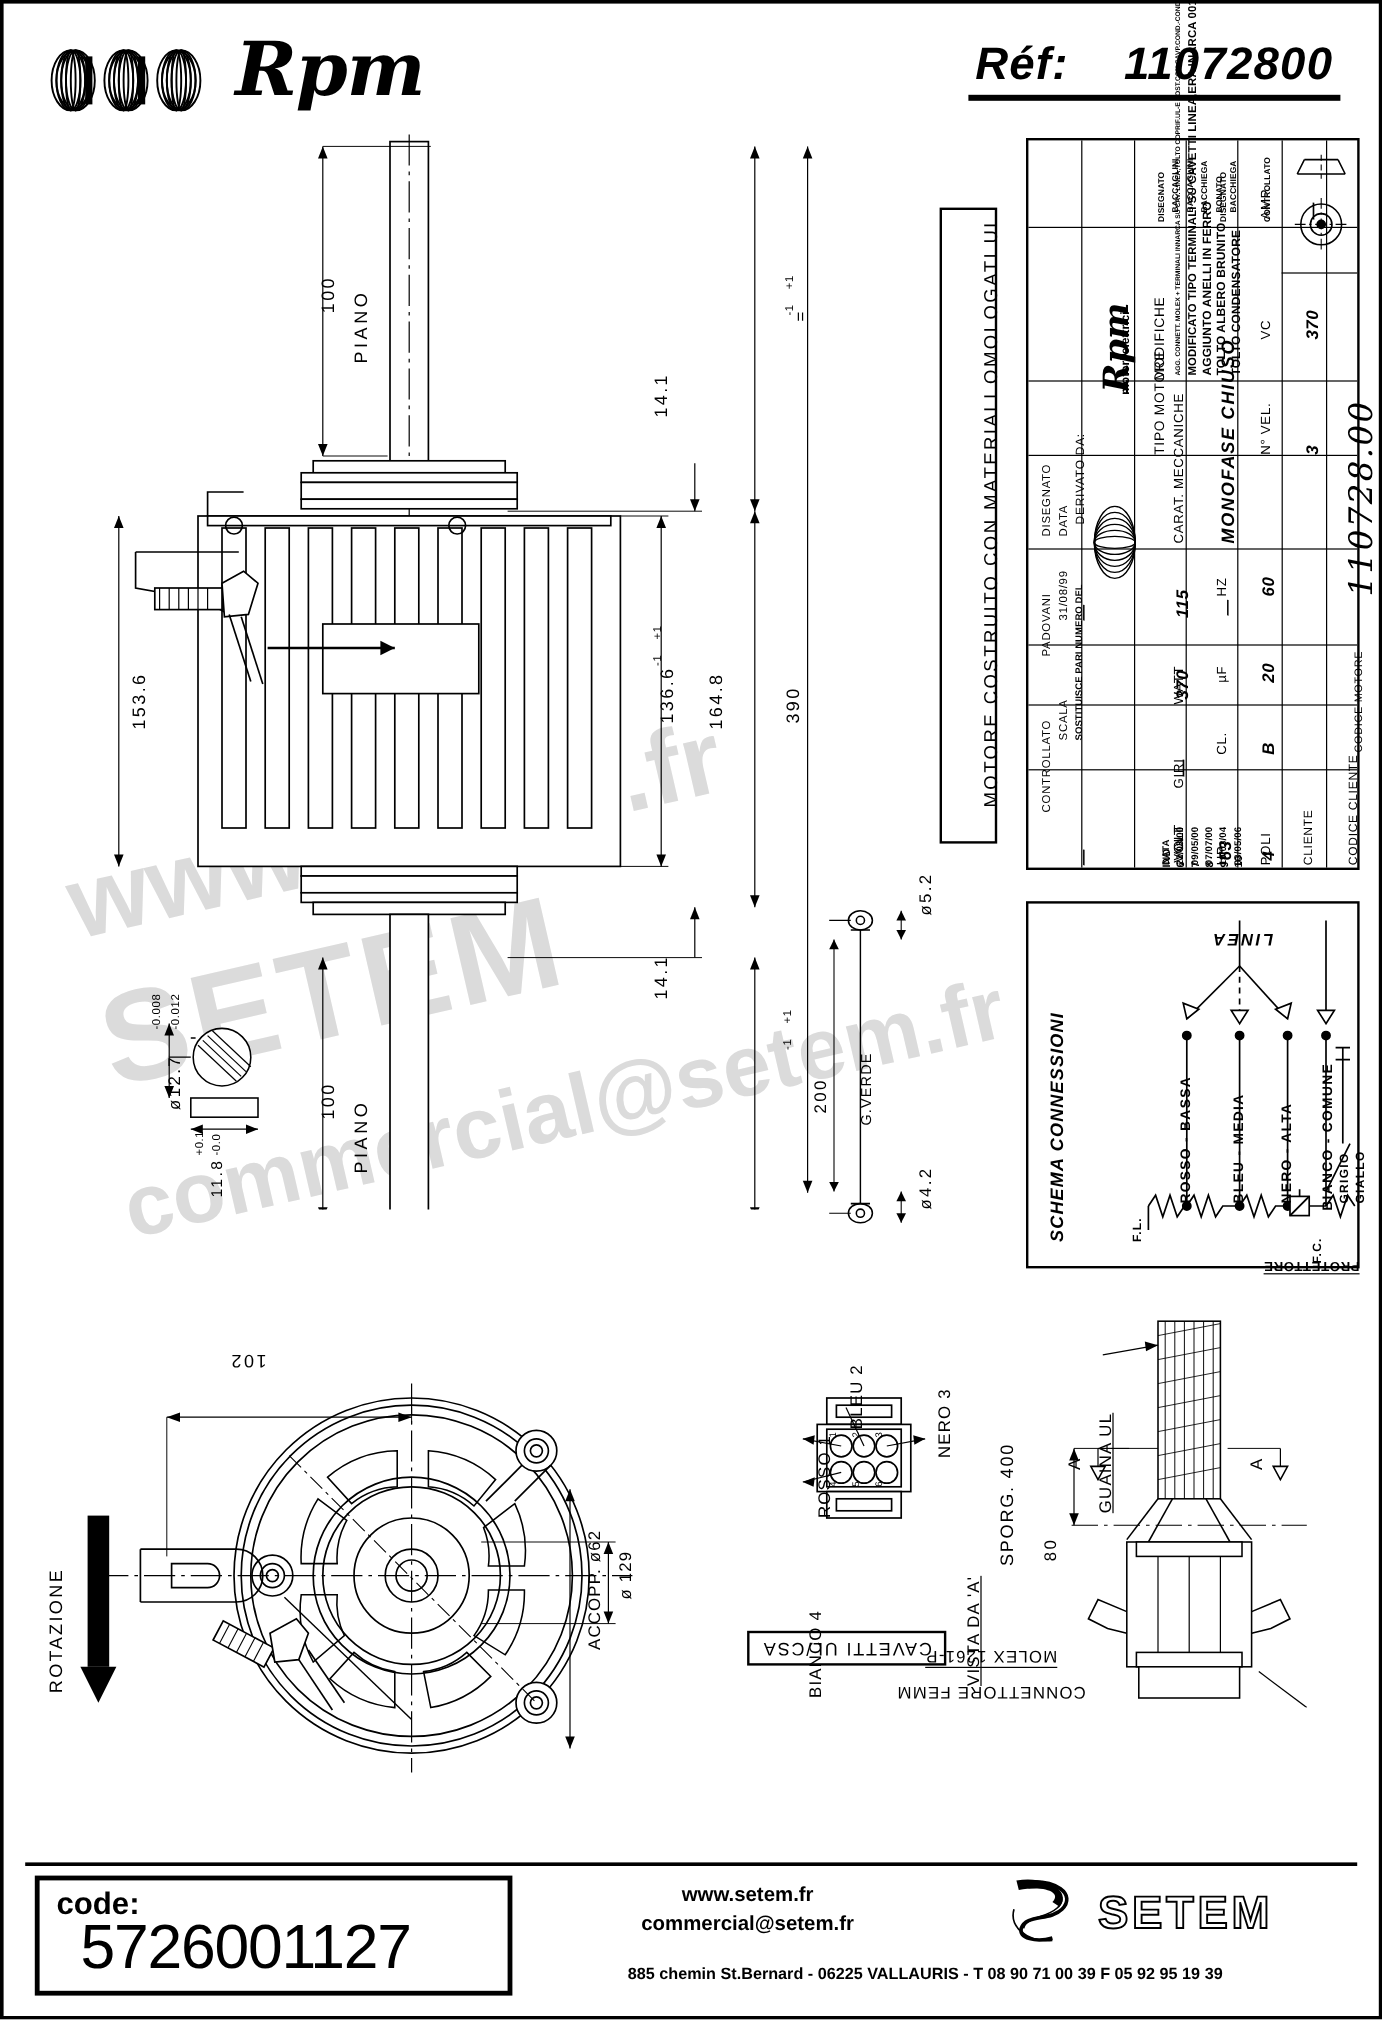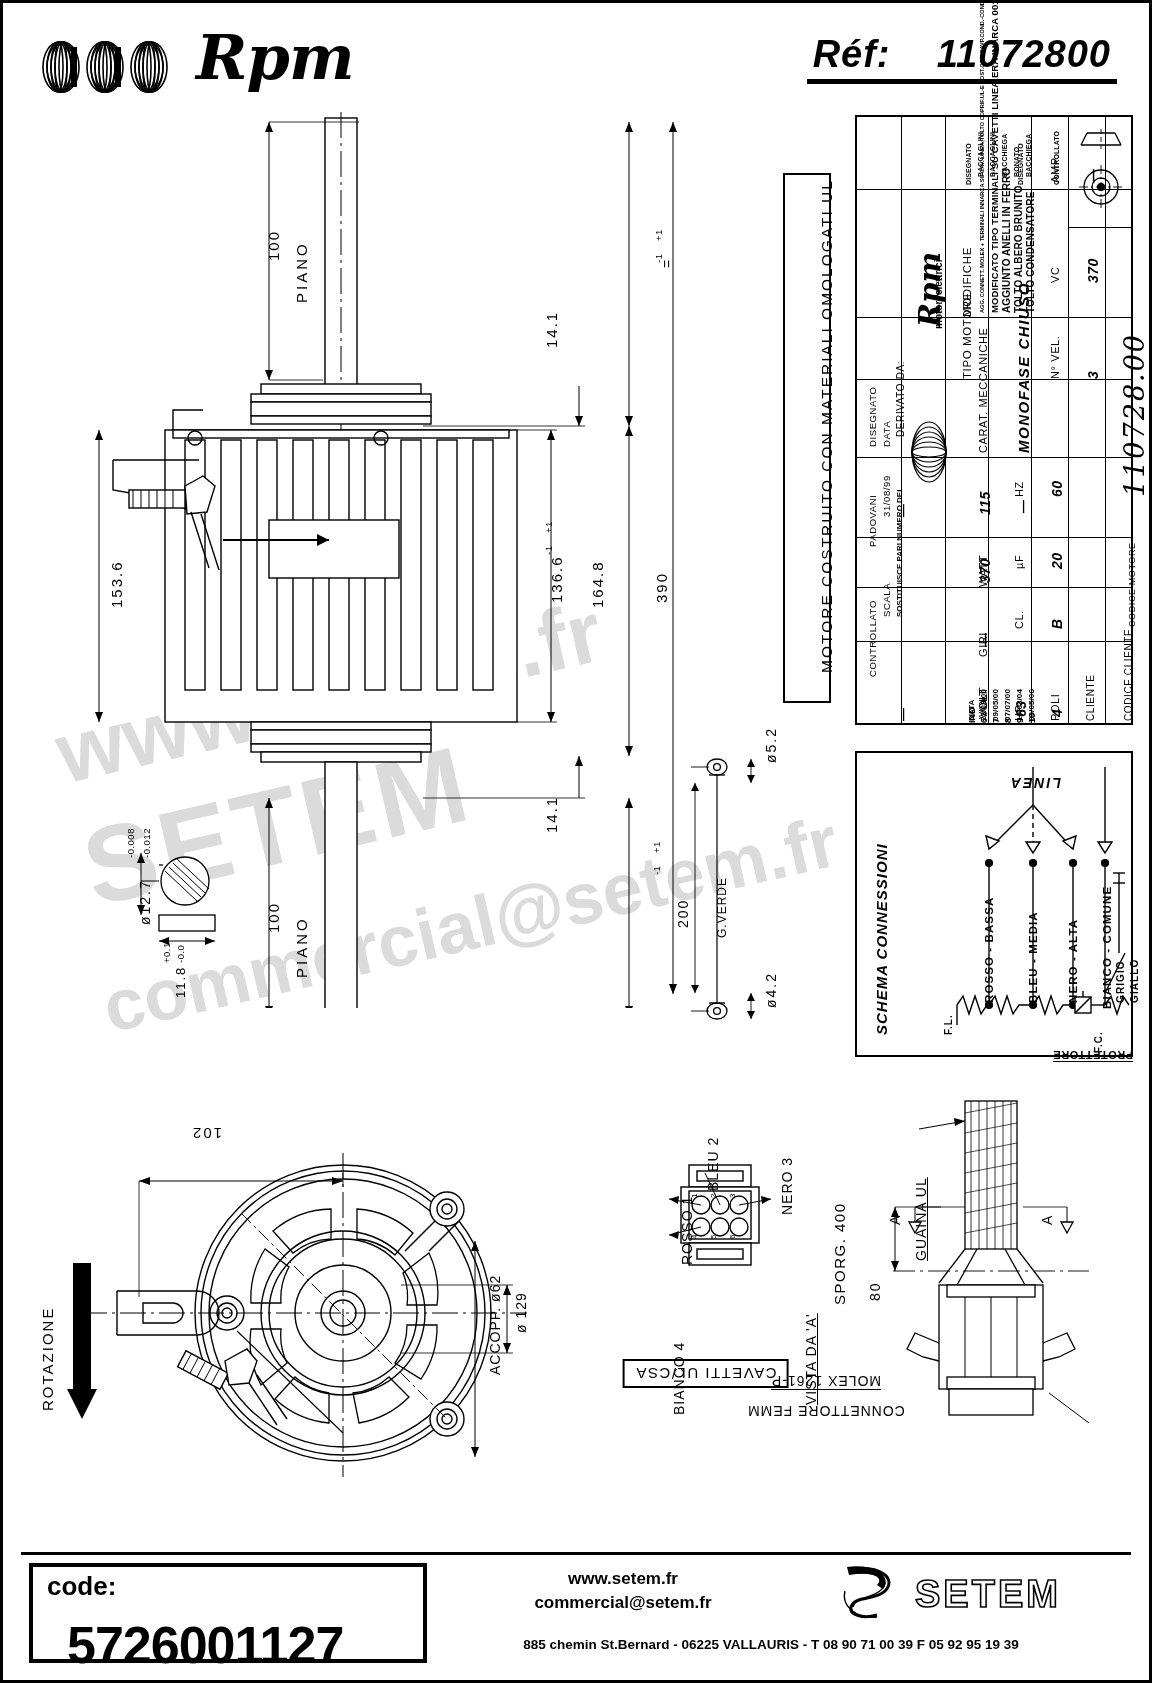--- a/index.html
+++ b/index.html
@@ -758,21 +758,21 @@
               font-size:15px; letter-spacing:1.5px; transform:rotate(180deg);">CAVETTI UL/CSA</div>
 
   <div class="abs" style="left:744px; top:1400px; font-size:14px; letter-spacing:1px; transform:rotate(180deg);">CONNETTORE FEMM</div>
   <div class="abs" style="left:768px; top:1370px; font-size:14px; letter-spacing:1px; transform:rotate(180deg);
               text-decoration:overline;">MOLEX 1261-P</div>
 
   <div class="abs" style="left:18px; right:18px; bottom:10px; height:118px; border-top:3px solid #000;">
 
     <div class="abs" style="left:8px; top:8px; width:398px; height:100px; border:4px solid #000;">
       <div class="abs" style="left:14px; top:4px; font-size:26px; font-weight:bold;">code:</div>
-      <div class="abs" style="left:34px; top:48px; font-size:52px; font-weight:bold; letter-spacing:-1px;">5726001127</div>
+      <div class="abs" style="left:34px; top:26px; font-size:52px; font-weight:normal; letter-spacing:-1px;">5726001127</div>
     </div>
 
     <div class="abs" style="left:452px; top:12px; width:300px; text-align:center; font-size:17px;
                 font-weight:bold; line-height:1.4;">
       <div>www.setem.fr</div>
       <div>commercial@setem.fr</div>
     </div>
 
     <div class="abs" style="left:400px; top:82px; width:700px; text-align:center; font-size:13.5px; font-weight:bold;">885 chemin St.Bernard  -  06225 VALLAURIS  -  T 08 90 71 00 39   F 05 92 95 19 39</div>
 

